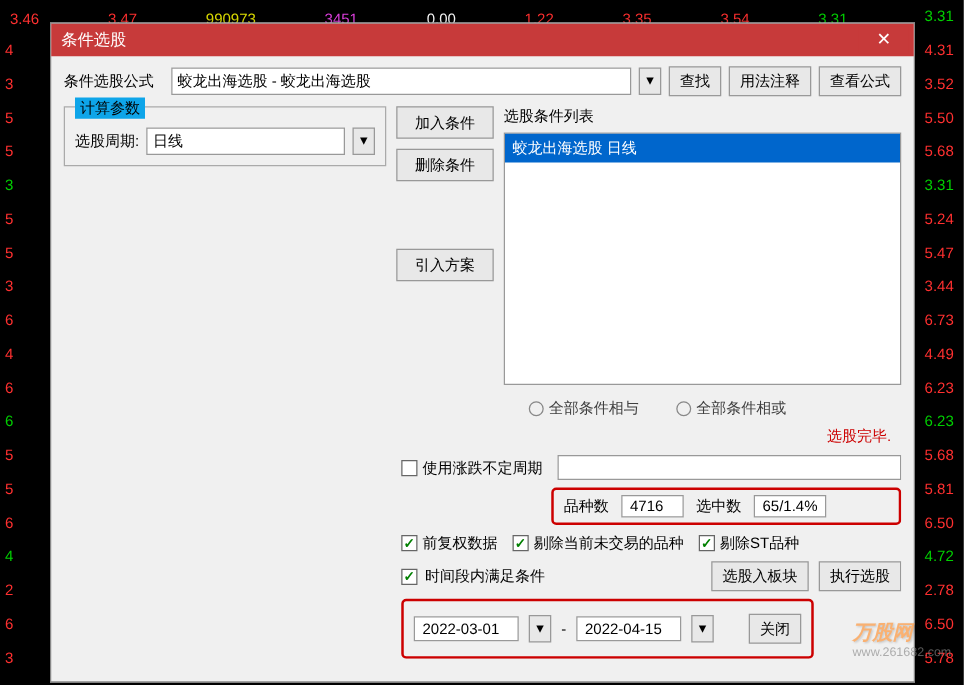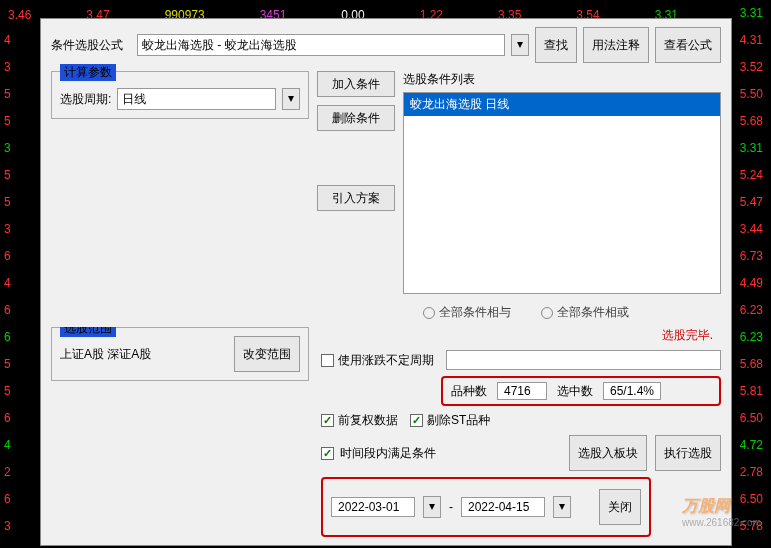--- a/index.html
+++ b/index.html
@@ -20,29 +20,29 @@
     .titlebar { background: #c73a3a; color: #fff; height: 26px; display: flex; align-items: center; padding: 0 4px 0 8px; }
     .titlebar-text { flex: 1; font-size: 13px; }
     .close-btn { width: 40px; height: 22px; background: #c73a3a; color: #fff; text-align: center; line-height: 20px; cursor: pointer; font-size: 14px; }
     
     .content { padding: 8px 10px; }
     
     .formula-row { display: flex; align-items: center; gap: 6px; margin-bottom: 8px; }
     .formula-label { width: 80px; }
     .formula-input { flex: 1; height: 22px; border: 1px solid #999; background: #fff; padding: 0 4px; display: flex; align-items: center; }
     .dropdown-btn { width: 18px; height: 22px; border: 1px solid #999; background: #e8e8e8; text-align: center; line-height: 18px; cursor: pointer; }
-    .btn { height: 36px; padding: 0 8px; border: 1px solid #999; background: #e8e8e8; cursor: pointer; line-height: 22px; }
+    .btn { height: 24px; padding: 0 8px; border: 1px solid #999; background: #e8e8e8; cursor: pointer; line-height: 22px; }
     
     .main-area { display: flex; gap: 8px; }
     .left-col { width: 258px; }
     .mid-col { width: 78px; display: flex; flex-direction: column; gap: 8px; }
     .list-col { flex: 1; }
     
     .fieldset { border: 1px solid #aaa; padding: 8px; position: relative; margin-bottom: 8px; }
-    .fieldset-title { position: absolute; top: -8px; left: 8px; background: #1d4ed8; padding: 0 4px; }
+    .fieldset-title { position: absolute; top: -8px; left: 8px; background: #0ea5e9; padding: 0 4px; }
     
     .params-box { height: 210px; background: #fff; border: 1px solid #999; padding: 6px; position: relative; }
     .scrollbar { position: absolute; right: 0; top: 0; bottom: 0; width: 16px; background: #e8e8e8; border-left: 1px solid #ccc; }
     .scroll-up, .scroll-down { height: 16px; background: #d0d0d0; border: 1px solid #999; text-align: center; line-height: 12px; font-size: 8px; cursor: pointer; }
     .scroll-down { position: absolute; bottom: 0; left: 0; right: 0; }
     
     .period-row { display: flex; align-items: center; gap: 6px; margin-top: 8px; }
     .period-select { flex: 1; height: 22px; border: 1px solid #999; background: #fff; padding: 0 4px; display: flex; align-items: center; }
     
     .mid-btn { width: 78px; height: 26px; border: 1px solid #999; background: #e8e8e8; cursor: pointer; }
@@ -140,20 +140,24 @@
   <div class="red">5</div>
   <div class="red">5</div>
   <div class="red">6</div>
   <div class="green">4</div>
   <div class="red">2</div>
   <div class="red">6</div>
   <div class="red">3</div>
 </div>
 
 <div class="dialog">
+  <div class="titlebar">
+    <span class="titlebar-text">条件选股</span>
+    <div class="close-btn">✕</div>
+  </div>
 
   <div class="content">
     <div class="formula-row">
       <span class="formula-label">条件选股公式</span>
       <div class="formula-input">
           <span>蛟龙出海选股 - 蛟龙出海选股</span>
         </div>
       <div class="dropdown-btn">▾</div>
       <button class="btn">查找</button>
       <button class="btn">用法注释</button>
@@ -193,27 +197,20 @@
           </div>
           <div class="radio-item">
             <span class="radio-circle"></span>
             <span>全部条件相或</span>
           </div>
         </div>
       </div>
     </div>
 
     <div class="bottom-section" style="clear:both;overflow:hidden;">
-      <div class="fieldset range-fieldset">
-        <span class="fieldset-title">选股范围</span>
-        <div class="range-content">
-          <span class="range-text">上证A股 深证A股</span>
-          <button class="btn">改变范围</button>
-        </div>
-      </div>
 
       <div class="right-bottom">
         <div class="status-text">选股完毕.</div>
 
         <div class="check-row">
           <span class="checkbox"></span>
           <span>使用涨跌不定周期</span>
           <div class="uncertain-input"></div>
         </div>
 
@@ -221,20 +218,24 @@
           <span>品种数</span>
           <span class="stat-box">4716</span>
           <span>选中数</span>
           <span class="stat-box">65/1.4%</span>
         </div>
 
         <div class="checks-row">
           <div class="check-row" style="margin:0">
             <span class="checkbox checked"></span>
             <span>前复权数据</span>
+          </div>
+          <div class="check-row" style="margin:0">
+            <span class="checkbox checked"></span>
+            <span>剔除当前未交易的品种</span>
           </div>
           <div class="check-row" style="margin:0">
             <span class="checkbox checked"></span>
             <span>剔除ST品种</span>
           </div>
         </div>
 
         <div class="time-row">
           <span class="checkbox checked"></span>
           <span>时间段内满足条件</span>

